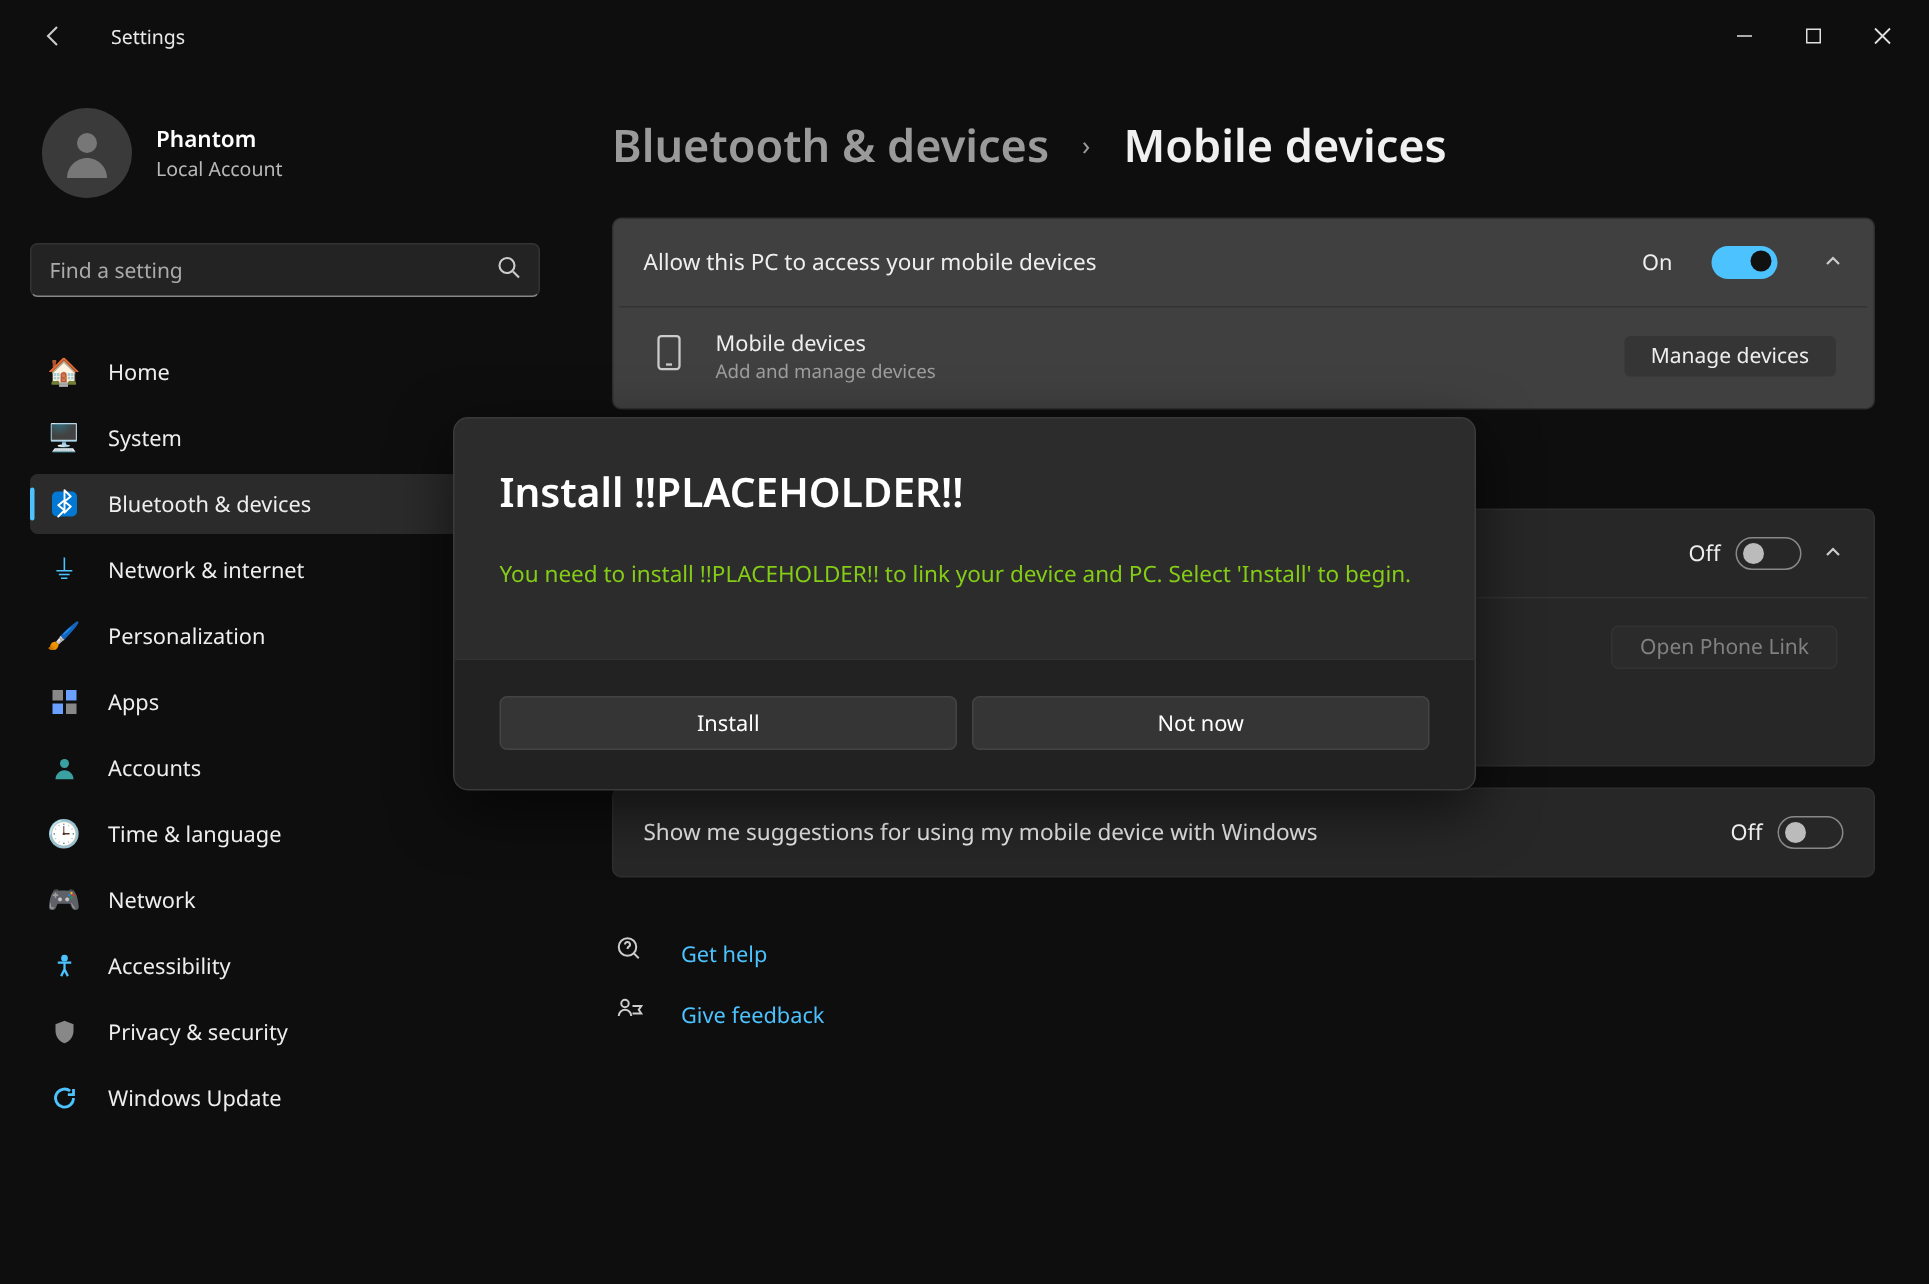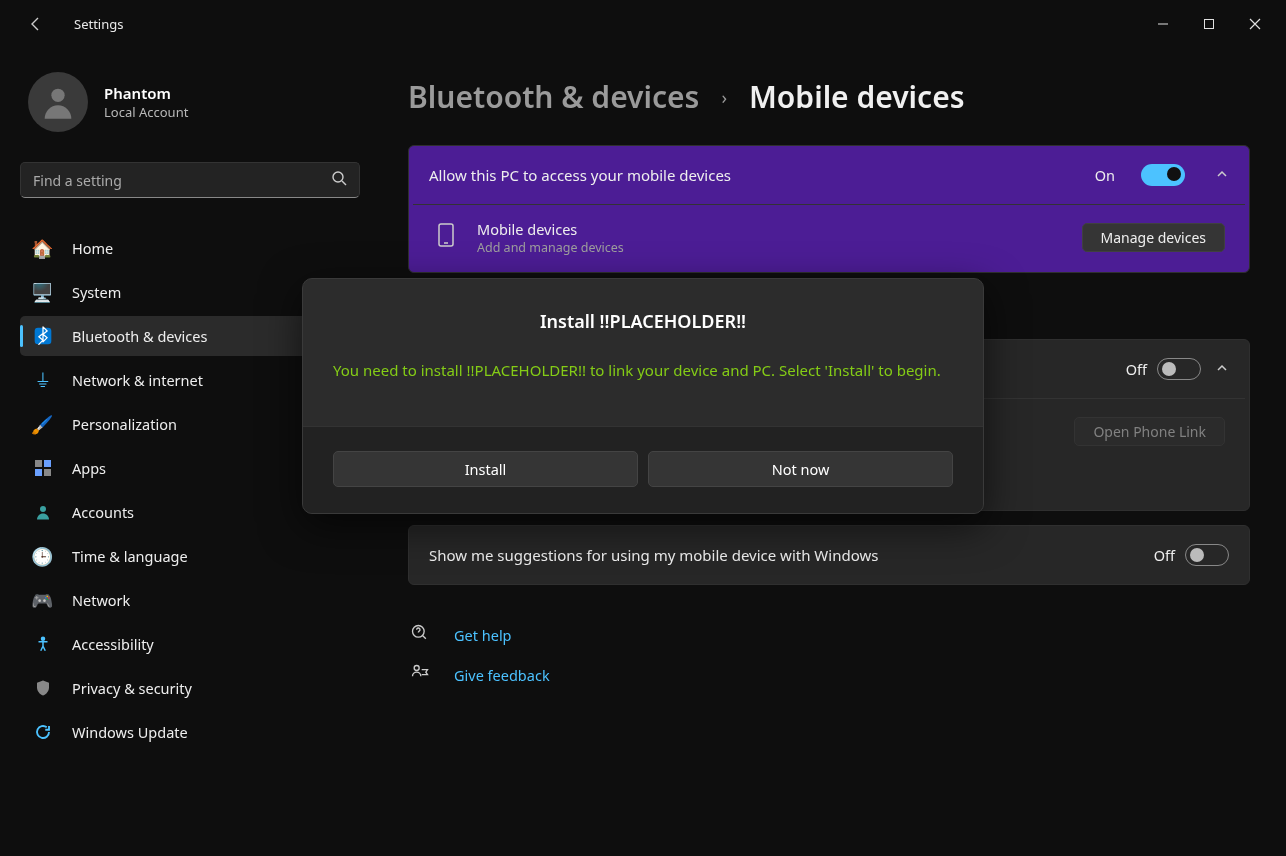--- a/index.html
+++ b/index.html
@@ -34,21 +34,21 @@
   .nav-item.active::before { content: ""; position: absolute; left: 0; top: 9px; bottom: 9px; width: 3px; background: #4cc2ff; border-radius: 2px; }
   .nav-item .ico { width: 22px; height: 22px; display: flex; align-items: center; justify-content: center; font-size: 18px; }
 
   
   .main { flex: 1; padding: 28px 36px 0 28px; overflow-y: auto; }
   .bread { display: flex; align-items: center; gap: 22px; margin-bottom: 28px; }
   .bread-parent { font-size: 30px; font-weight: 600; color: #9a9a9a; }
   .bread-sep { color: #9a9a9a; font-size: 18px; }
   .bread-current { font-size: 30px; font-weight: 600; color: #f0f0f0; }
 
-  .card { background: #4c1d95; border: 1px solid #2f2f2f; border-radius: 6px; padding: 0; margin-bottom: 6px; }
+  .card { background: #404040; border: 1px solid #2f2f2f; border-radius: 6px; padding: 0; margin-bottom: 6px; }
   .card-header { display: flex; align-items: center; padding: 18px 20px; gap: 16px; }
   .card-header .label { font-size: 15px; color: #eee; flex: 0 0 auto; }
   .spacer { flex: 1; }
   .toggle-label { font-size: 14.5px; color: #eee; margin-right: 10px; }
   .chev { color: #ccc; margin-left: 14px; }
 
   .toggle { width: 44px; height: 22px; border-radius: 11px; position: relative; }
   .toggle.on { background: #4cc2ff; }
   .toggle.off { background: transparent; border: 1px solid #888; }
   .toggle .knob { width: 14px; height: 14px; border-radius: 50%; position: absolute; top: 3px; }
@@ -70,21 +70,21 @@
   .related a { color: #4cc2ff; text-decoration: none; }
 
   .footer-links { margin-top: 30px; padding-left: 2px; }
   .flink { display: flex; align-items: center; gap: 18px; padding: 8px 0; font-size: 14.5px; }
   .flink .ico { width: 26px; color: #ccc; }
   .flink a { color: #4cc2ff; text-decoration: none; }
 
   
   .dialog { position: absolute; left: 302px; top: 278px; width: 682px; background: #2c2c2c; border: 1px solid #3a3a3a; border-radius: 10px; box-shadow: 0 12px 40px rgba(0,0,0,0.6); padding: 0; overflow: hidden; }
   .dialog .body { padding: 30px 30px 44px 30px; }
-  .dialog h2 { font-size: 18px; font-weight: 600; color: #fff; margin-bottom: 26px; text-align: center; }
+  .dialog h2 { font-size: 27px; font-weight: 600; color: #fff; margin-bottom: 26px; }
   .dialog p { font-size: 15px; color: #84cc16; line-height: 1.5; }
   .dialog .actions { display: flex; gap: 10px; padding: 24px 30px 26px 30px; background: #222; border-top: 1px solid #333; }
   .dialog .dbtn { flex: 1; height: 36px; background: #353535; border: 1px solid #444; border-radius: 5px; font-size: 14.5px; color: #fff; display: flex; align-items: center; justify-content: center; }
 </style>
 </head>
 <body>
 
 <div class="titlebar">
   <div class="back">
     <svg viewBox="0 0 16 16" width="16" height="16" stroke="currentColor" fill="none" stroke-width="1.4">

